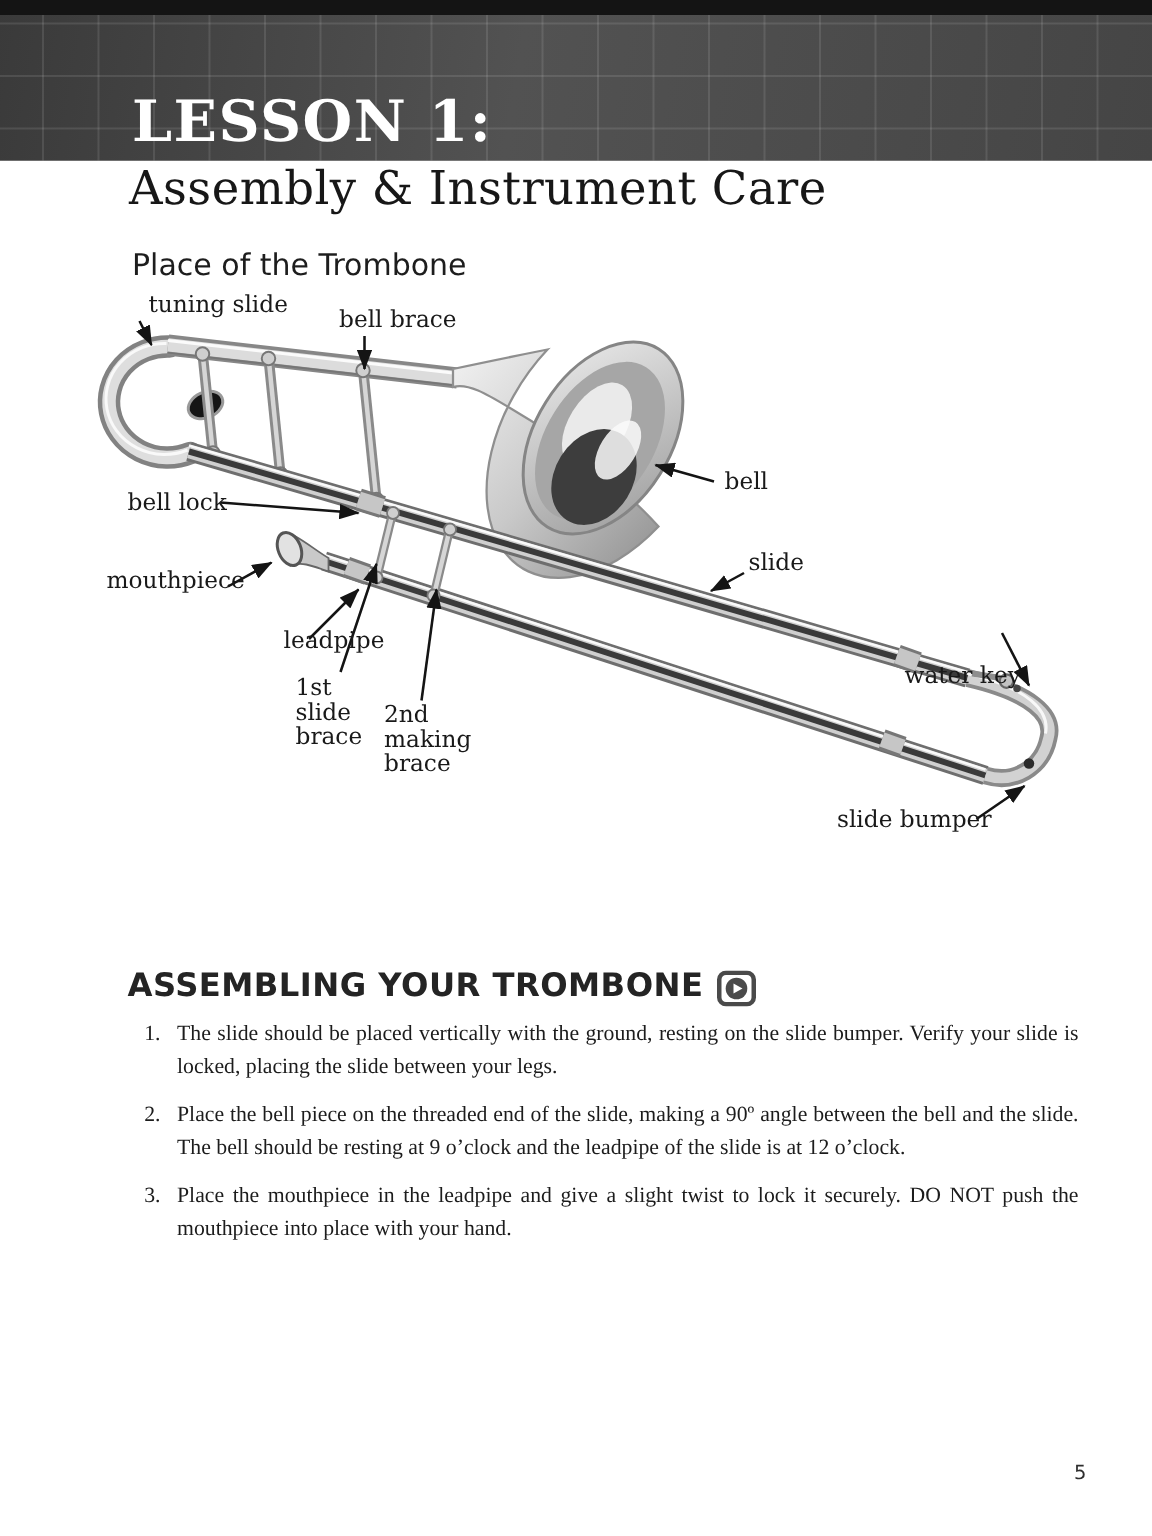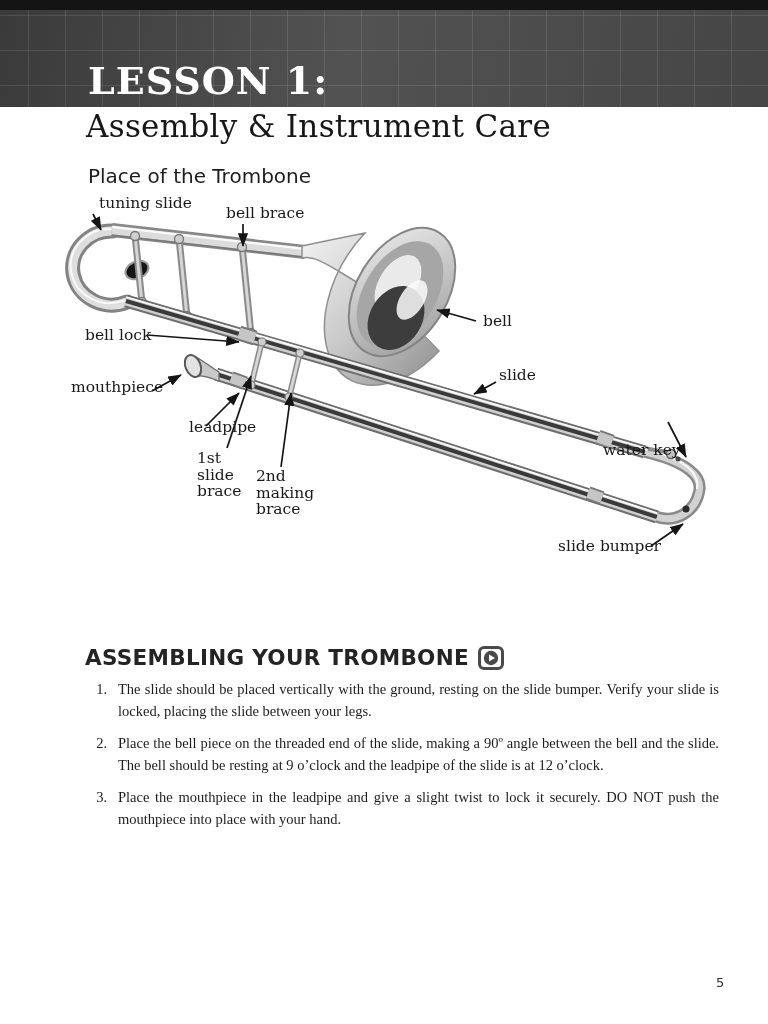--- a/index.html
+++ b/index.html
@@ -50,21 +50,21 @@
   .l-mouthpiece    { left:71px;  top:379px; }
   .l-leadpipe      { left:145px; top:419px;margin-left:44px; }
   .l-first-brace   { left:197px; top:450px; width:64px; }
   .l-second-brace  { left:256px; top:468px; width:64px; }
   .l-bell          { left:483px; top:313px; }
   .l-slide         { left:499px; top:367px; }
   .l-water-key     { left:603px; top:404px;margin-top:38px; }
   .l-slide-bumper  { left:558px; top:538px; }
   
   .assembly { position:absolute; left:85px; top:645px; width:645px; }
-  .heading-row { display:flex; align-items:center; gap:9px; }
+  .heading-row { display:flex; align-items:flex-end; gap:9px; }
   .assembly h2 {
     margin:0; font-family:"DejaVu Sans", sans-serif; font-weight:600;
     font-size:21.5px; line-height:26px; letter-spacing:.3px; color:#242424;
   }
   .video-icon { display:inline-flex; width:26px; height:24px; }
   .intro { margin-top:9px; font-size:14.5px; line-height:20px; }
   .steps { margin-top:8px; }
   .step { display:flex; margin-bottom:11px; }
   .step-num { flex:none; width:22px; text-align:right; margin-right:11px;
               font-size:14.5px; line-height:21.5px; }

